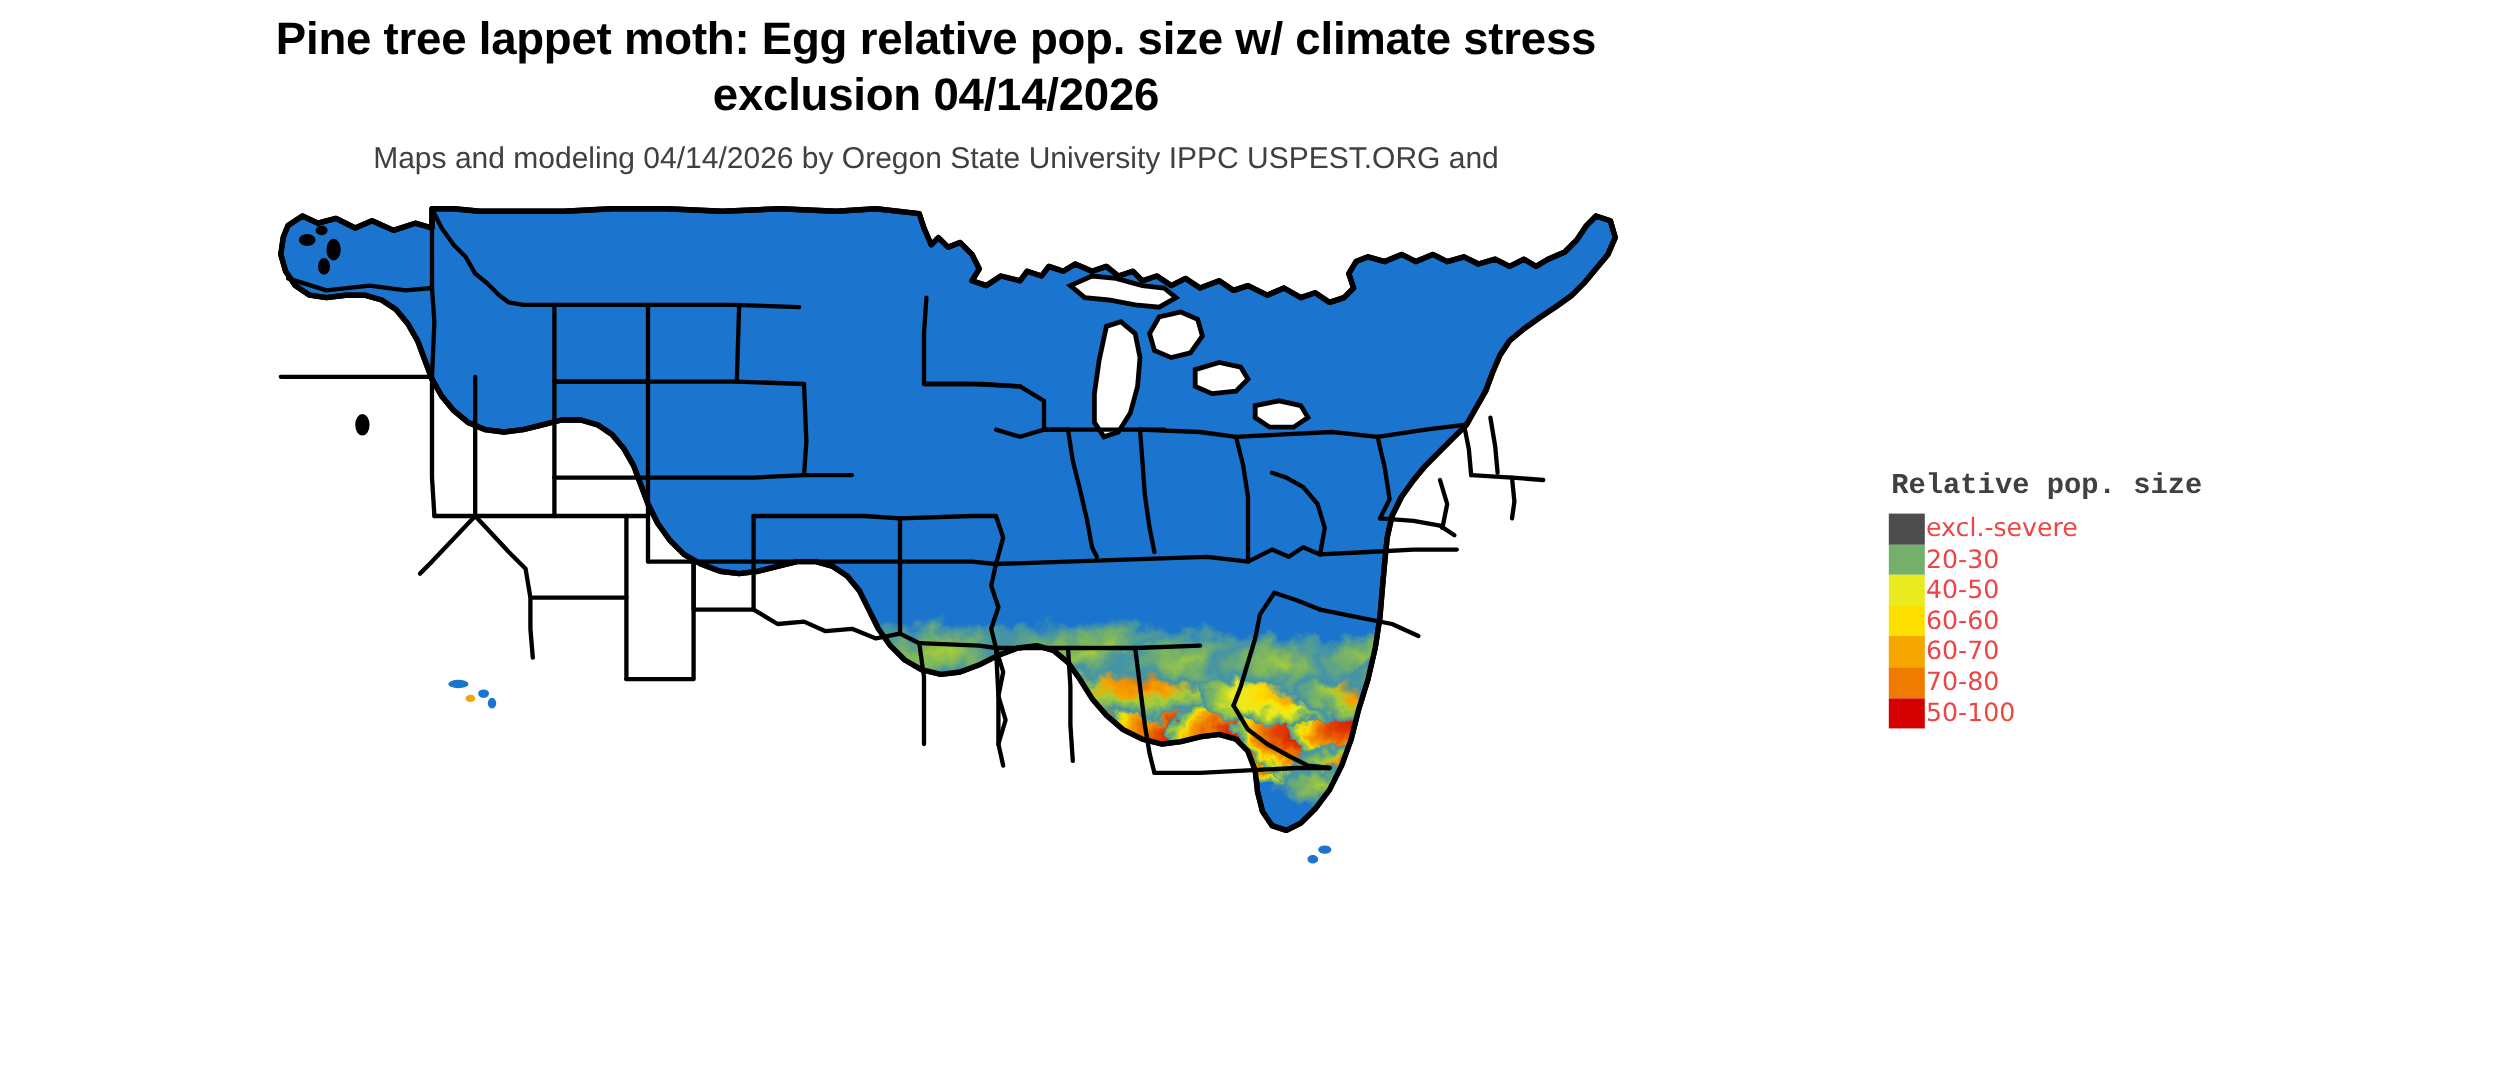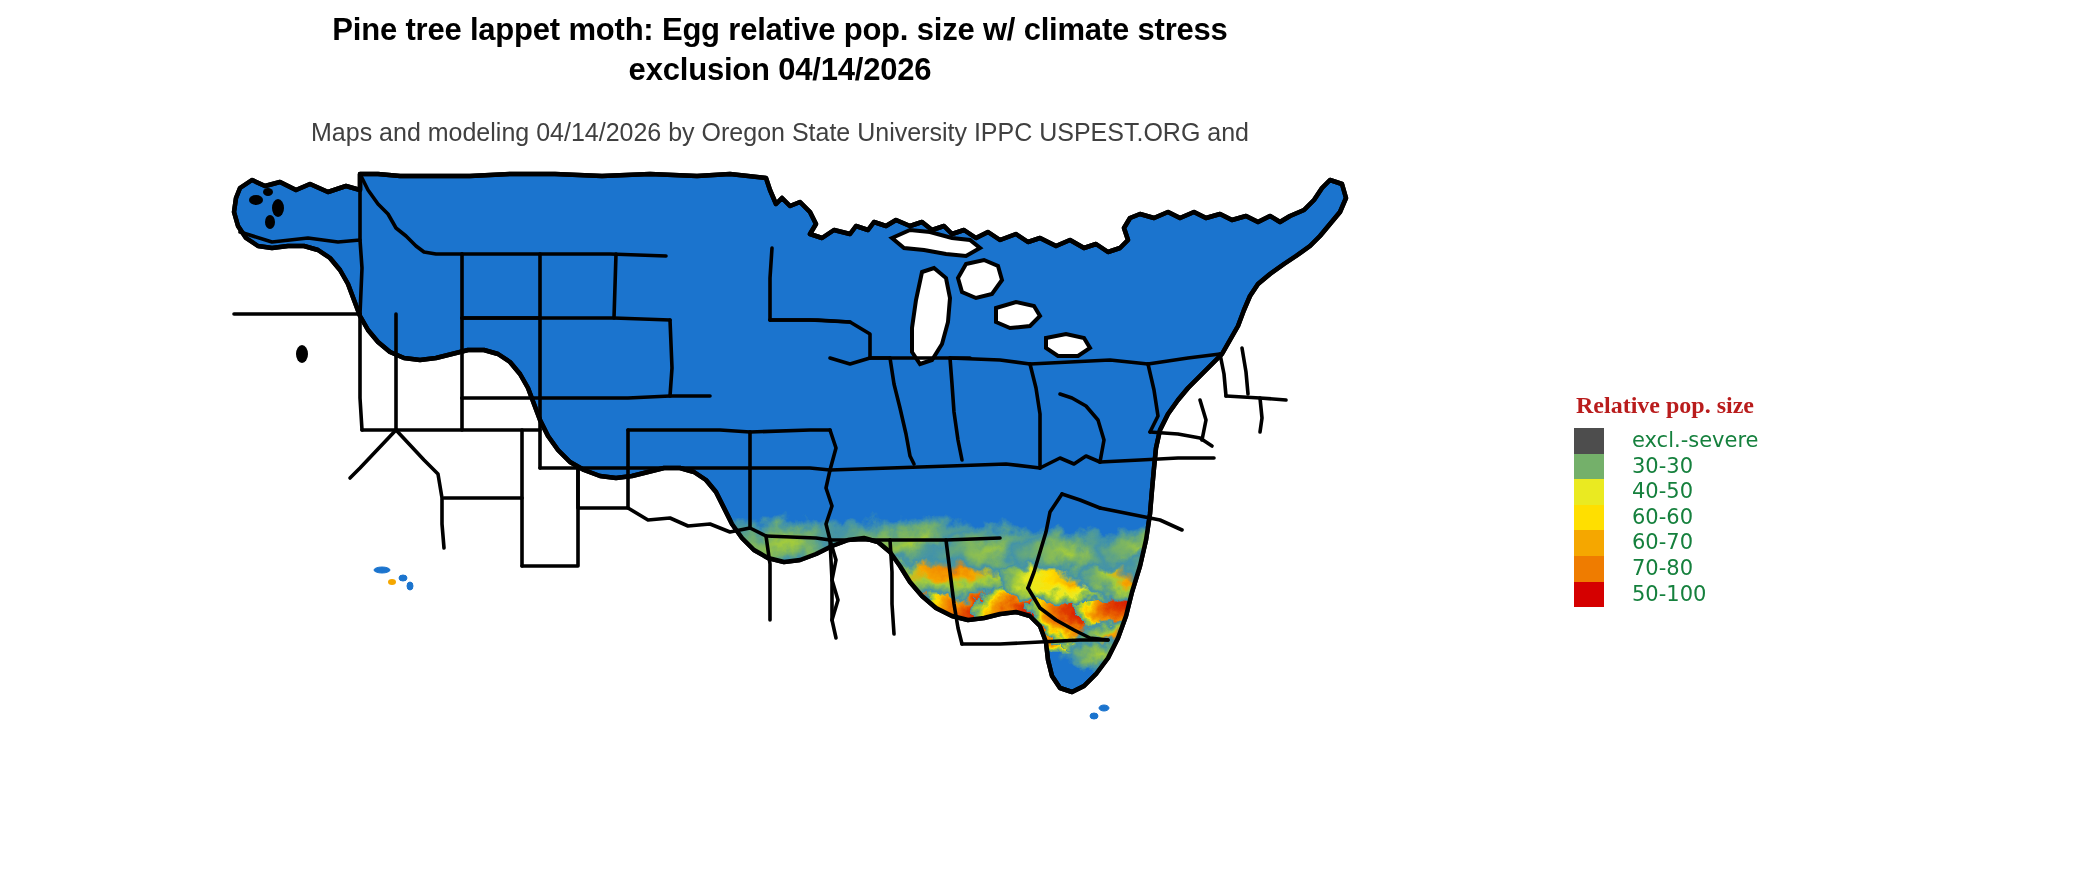--- a/index.html
+++ b/index.html
@@ -11,21 +11,21 @@
     position:relative;
   }
   #root{position:absolute;left:0;top:0;width:2100px;height:892px;}
 
   
   .title-block{
     position:absolute;left:0;top:14px;width:1560px;text-align:center;
     pointer-events:none;
   }
   .title-line{
-    font-size:31px;font-weight:bold;color:#000;line-height:1.0;
+    font-size:38px;font-weight:bold;color:#000;line-height:1.0;
     letter-spacing:-0.2px;
     font-family:"Liberation Sans","DejaVu Sans",sans-serif;
     margin:0 0 9px 0;
   }
   .subtitle-block{
     position:absolute;left:0;top:120px;width:1560px;text-align:center;
     pointer-events:none;
   }
   .subtitle-line{
     font-size:25px;font-weight:normal;color:#404040;line-height:1.0;
@@ -37,33 +37,33 @@
   #map-wrap{
     position:absolute;left:210px;top:168px;width:1330px;height:700px;
   }
   #map-svg{display:block;width:1330px;height:700px;}
 
   
   #legend{
     position:absolute;left:1574px;top:392px;width:300px;
   }
   #legend-title{
-    font-size:24px;font-weight:bold;color:#b91c1c;
+    font-size:24px;font-weight:bold;color:#404040;
     margin:0 0 9px 2px;white-space:nowrap;
-    font-family:Liberation Serif, serif;
+    font-family:Liberation Mono, monospace;
   }
   .legend-rows{display:flex;flex-direction:column;}
   .legend-row{
     display:flex;align-items:center;height:25.6px;
   }
   .legend-swatch{
     width:30px;height:25.6px;flex:0 0 30px;
   }
   .legend-label{
-    font-size:21px;color:#15803d;margin-left:28px;white-space:nowrap;
+    font-size:21px;color:#ef4444;margin-left:1px;white-space:nowrap;
     line-height:25.6px;
     font-family:"DejaVu Sans","Liberation Sans",sans-serif;
   }
 </style>
 </head>
 <body>
 
 <div id="root">
 
   <div class="title-block">
@@ -470,21 +470,21 @@
 
       <div class="legend-row">
         <span class="legend-swatch" style="background-color: rgb(77, 77, 77);"></span>
         <span class="legend-label">excl.-severe</span>
       </div>
 
 
 
       <div class="legend-row">
         <span class="legend-swatch" style="background-color: rgb(116, 176, 106);"></span>
-        <span class="legend-label">30-30</span>
+        <span class="legend-label">20-30</span>
       </div>
 
 
       <div class="legend-row">
         <span class="legend-swatch" style="background-color: rgb(234, 234, 33);"></span>
         <span class="legend-label">40-50</span>
       </div>
 
       <div class="legend-row">
         <span class="legend-swatch" style="background-color: rgb(255, 223, 0);"></span>

